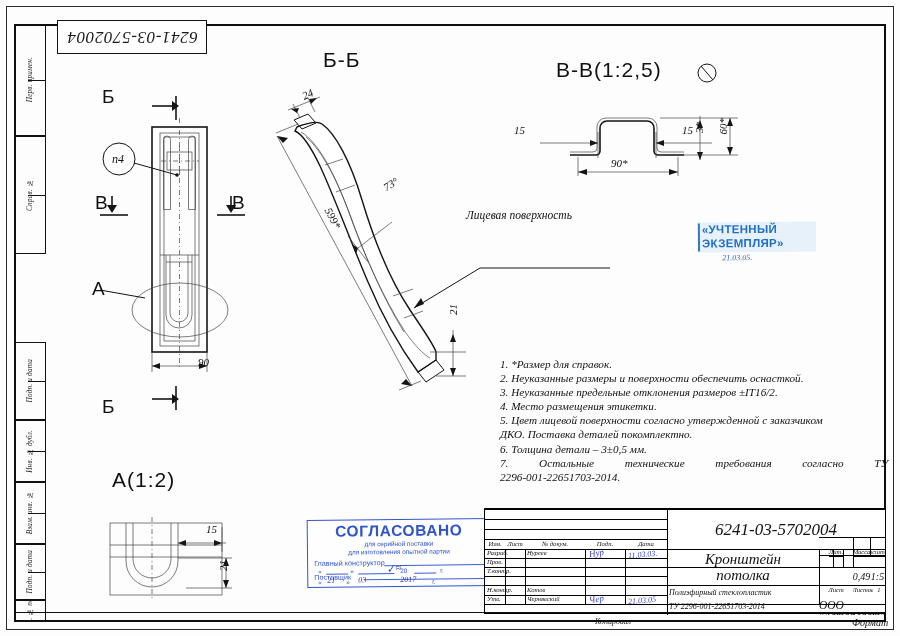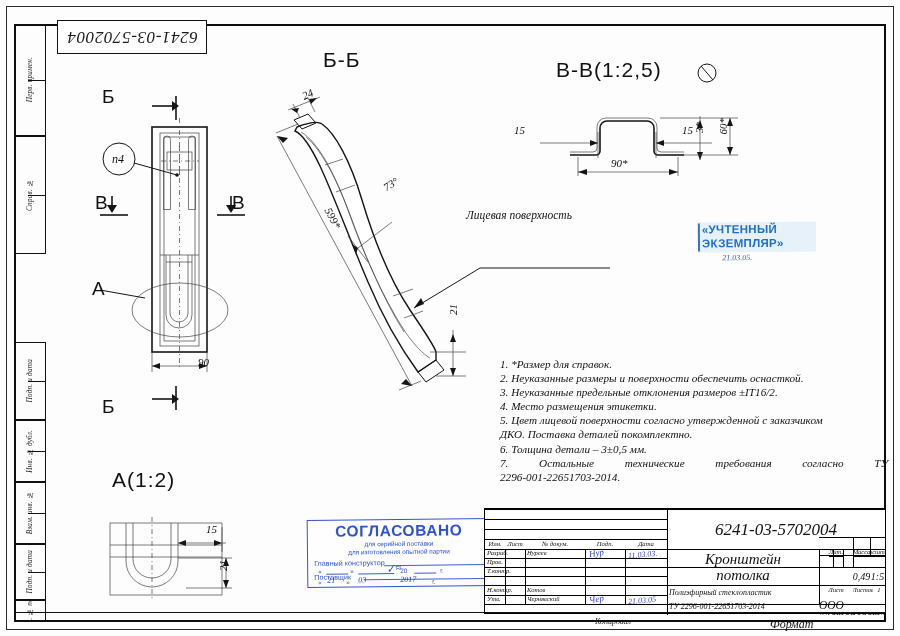--- a/index.html
+++ b/index.html
@@ -501,17 +501,17 @@
     <div class="c pad" style="left:182px;top:91px;width:152px;height:14px;">
         <span class="sm">ТУ 2296-001-22651703-2014</span>
       </div>
 
     <div class="c ctr" style="left:334px;top:86px;width:66px;height:20px;">
         <span class="md" style="font-size:11.5px;">ООО "Автопласт"</span>
       </div>
   </div>
 
   <div class="dim" style="left:595px;top:617px;font-size:8px;">Копировал</div>
-  <div class="dim" style="left:770px;top:617px;font-size:12px;">Формат</div>
+  <div class="dim" style="left:852px;top:617px;font-size:10px;">Формат</div>
   <div class="dim" style="left:848px;top:617px;font-size:10px;margin-top:40px;">А3</div>
   <div class="ln hln" style="left:14px;top:612px;width:872px;background:#111;"></div>
 
 </div>
 
 </body></html>

